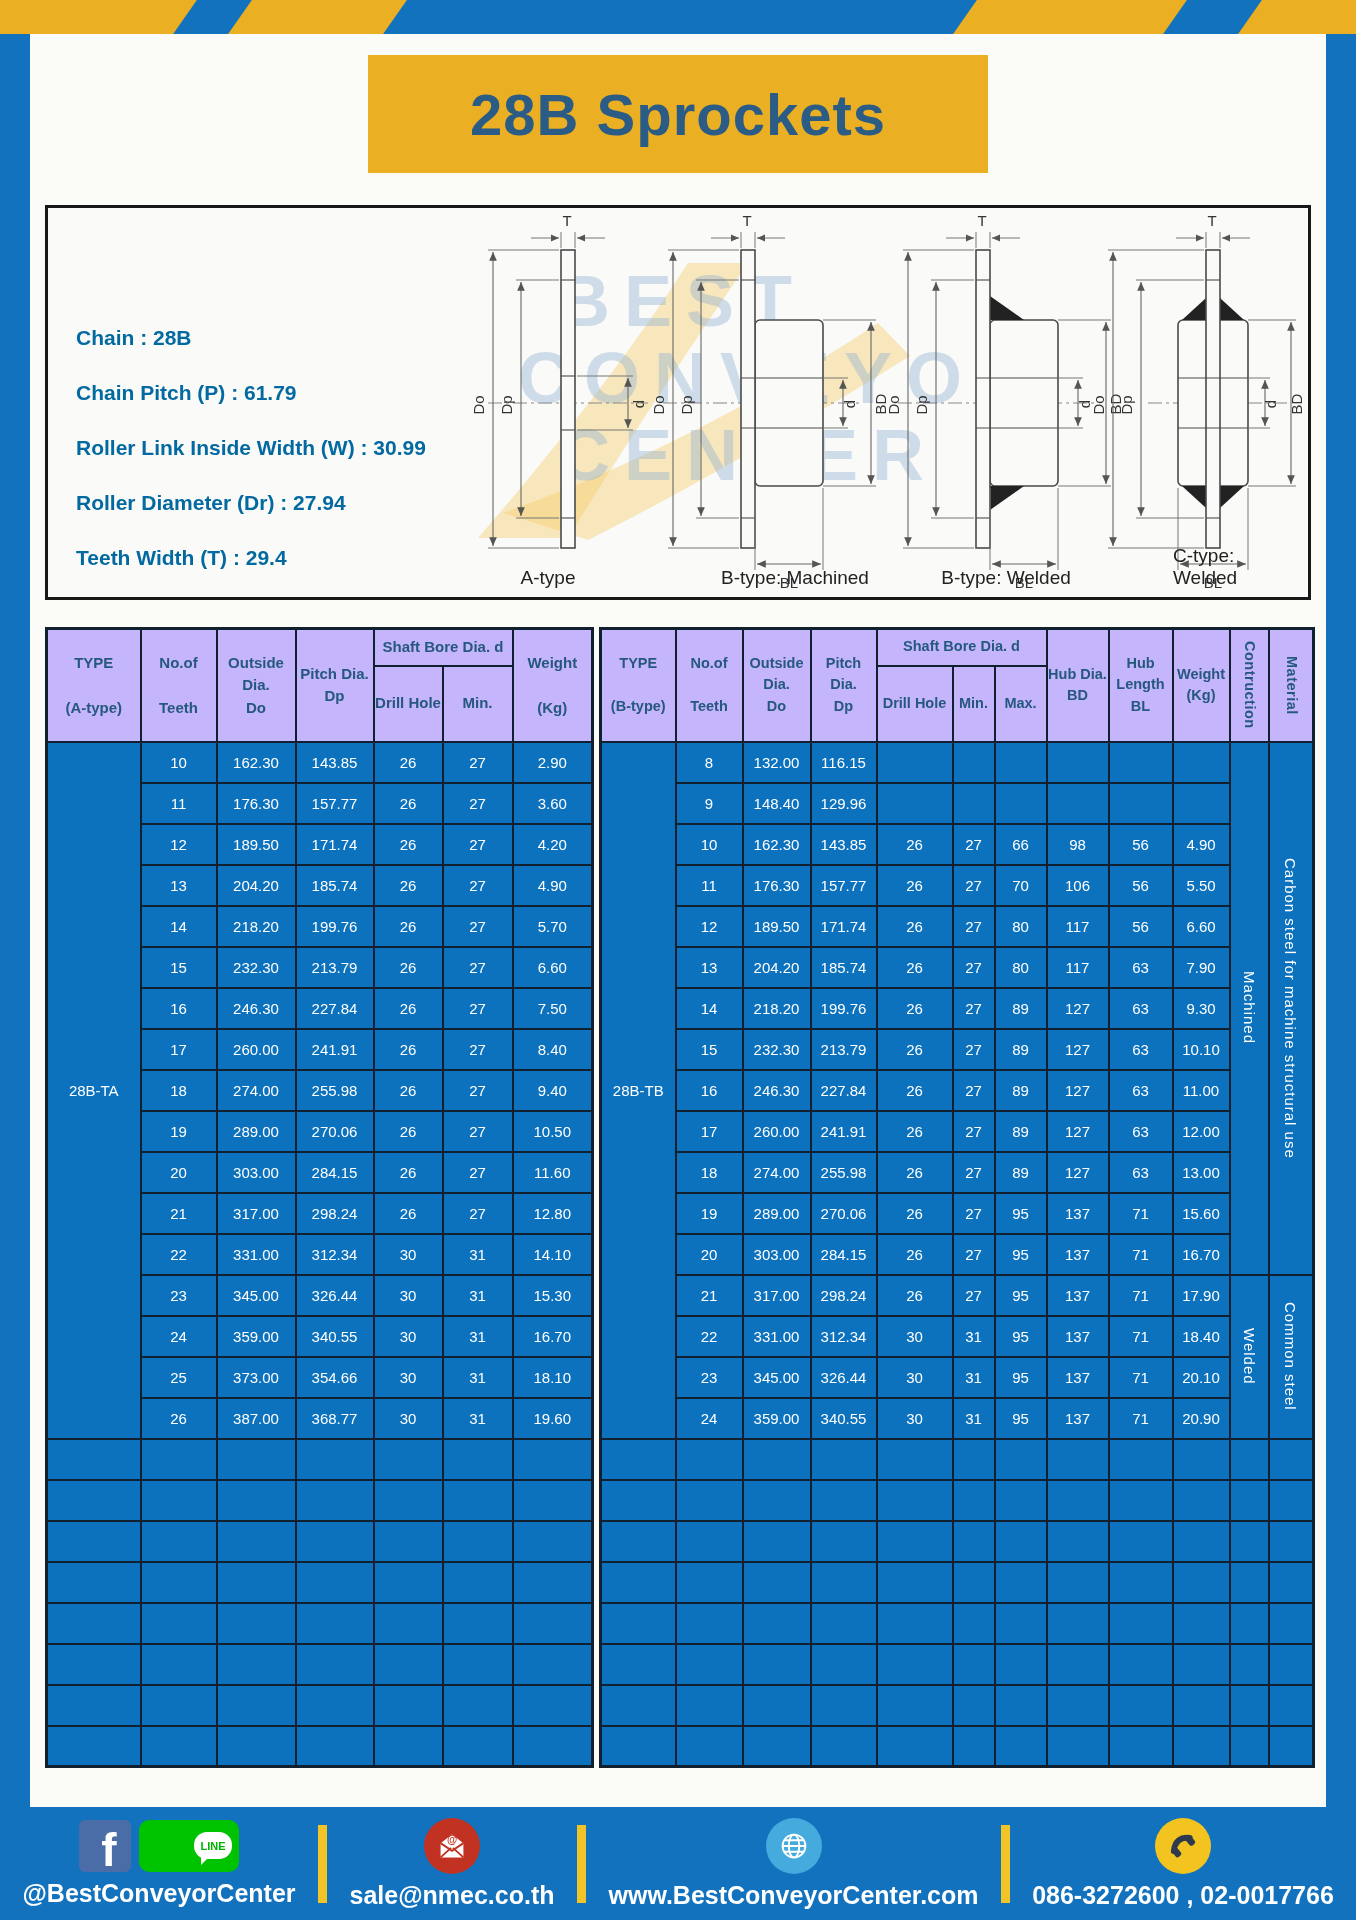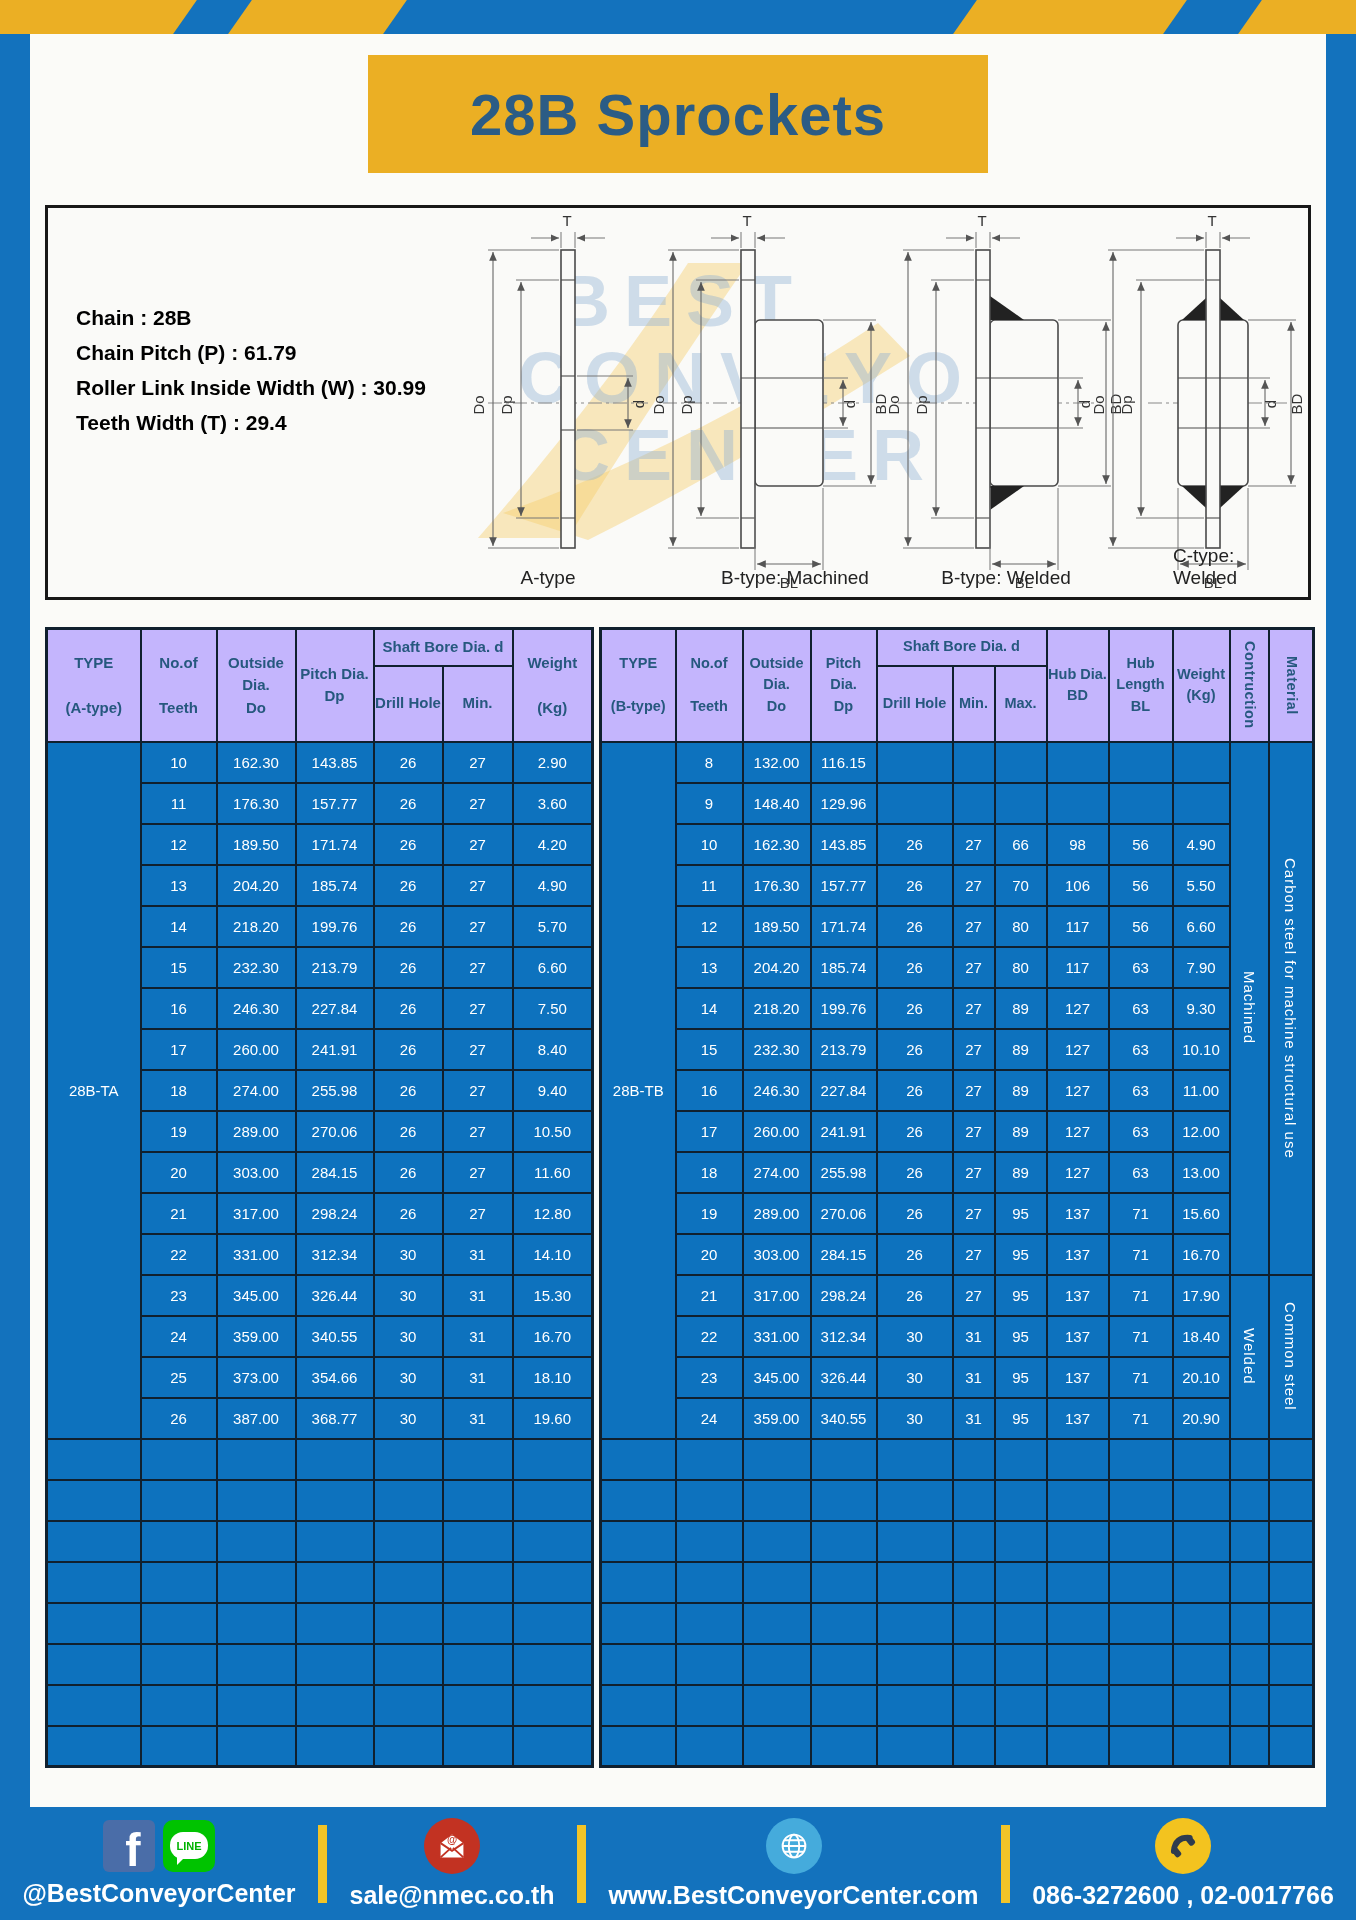--- a/index.html
+++ b/index.html
@@ -13,21 +13,21 @@
   
   .content{position:absolute;left:30px;top:34px;width:1296px;height:1773px;background:#FBFBF8;}
   
   .title-box{position:absolute;left:368px;top:55px;width:620px;height:118px;background:#EBAF24;
              display:flex;align-items:center;justify-content:center;}
   .title-text{font-size:58px;font-weight:bold;color:#2B5C85;letter-spacing:1px;}
   
   .diagram-panel{position:absolute;left:45px;top:205px;width:1266px;height:395px;background:#FAFAF8;
                  border:3px solid #181818;box-sizing:border-box;overflow:hidden;}
   .specs{position:absolute;left:28px;top:92px;z-index:3;}
-  .spec-line{font-size:21px;font-weight:bold;color:#000000;line-height:35px;white-space:pre;}
+  .spec-line{font-size:21px;font-weight:bold;color:#0369a1;line-height:35px;white-space:pre;margin-top:20px;}
   .cap{position:absolute;bottom:8px;transform:translateX(-50%);font-size:19px;color:#222;z-index:3;}
   .diag-svg{position:absolute;left:0;top:0;z-index:2;}
   
   .tbl{position:absolute;top:627px;border-collapse:collapse;table-layout:fixed;background:#0D72BE;
        border:3px solid #10202E;}
   .tbl-a{left:45px;width:546px;}
   .tbl-b{left:599px;width:713px;}
   .tbl th{background:#c4b5fd;color:#26587E;font-weight:bold;font-size:15px;white-space:pre-line;
           line-height:1.5;border:2.5px solid #10202E;padding:0;text-align:center;vertical-align:middle;}
   .tbl-b th{font-size:14.5px;}
@@ -43,21 +43,21 @@
           display:flex;align-items:stretch;}
   .fgroup{display:flex;flex-direction:column;align-items:center;justify-content:center;gap:7px;}
   .g1{flex:0 0 318px;} .g2{flex:0 0 250px;} .g3{flex:0 0 415px;} .g4{flex:1;}
   .fsep{width:9px;height:78px;background:#F2C428;align-self:center;}
   .ftext{color:#fff;font-weight:bold;font-size:25px;white-space:nowrap;}
   .icon-row{display:flex;gap:8px;align-items:center;}
   .fb{width:52px;height:52px;background:#4A6DA8;border-radius:6px;display:flex;align-items:flex-end;
       justify-content:center;overflow:hidden;}
   .fb span{color:#fff;font-weight:bold;font-size:46px;line-height:0.92;margin-left:8px;}
   .line-icon{width:52px;height:52px;background:#00C300;border-radius:10px;display:flex;
-             align-items:center;justify-content:center;}
+             align-items:center;justify-content:center;padding-left:48px;}
   .line-bubble{width:38px;height:27px;background:#fff;border-radius:13px;display:flex;align-items:center;
                justify-content:center;font-size:11px;font-weight:bold;color:#00B300;position:relative;}
   .line-bubble::after{content:"";position:absolute;left:7px;bottom:-6px;width:10px;height:10px;
                background:#fff;clip-path:polygon(0 0,100% 0,0 100%);}
   .circle-icon{width:56px;height:56px;border-radius:50%;display:flex;align-items:center;justify-content:center;}
   .email-bg{background:#C23222;} .globe-bg{background:#45ABDC;} .phone-bg{background:#F3C31F;}
 </style>
 </head>
 <body>
 
@@ -74,20 +74,21 @@
 
   <div class="title-box">
     <div class="title-text">28B Sprockets</div>
   </div>
 
   <div class="diagram-panel">
     <div class="specs">
       <div class="spec-line">Chain : 28B</div>
       <div class="spec-line">Chain Pitch (P) : 61.79</div>
       <div class="spec-line">Roller Link Inside Width (W) : 30.99</div>
+      <div class="spec-line">Roller Diameter (Dr) : 27.94</div>
       <div class="spec-line">Teeth Width (T) : 29.4</div>
     </div>
 
     <svg class="diag-svg" width="1260" height="389" viewBox="0 0 1260 389">
       <defs>
         <marker id="arr" markerWidth="9" markerHeight="8" refX="8" refY="4" orient="auto-start-reverse">
           <path d="M0,0.5 L8,4 L0,7.5 z" fill="#555"></path>
         </marker>
       </defs>
       <style>

